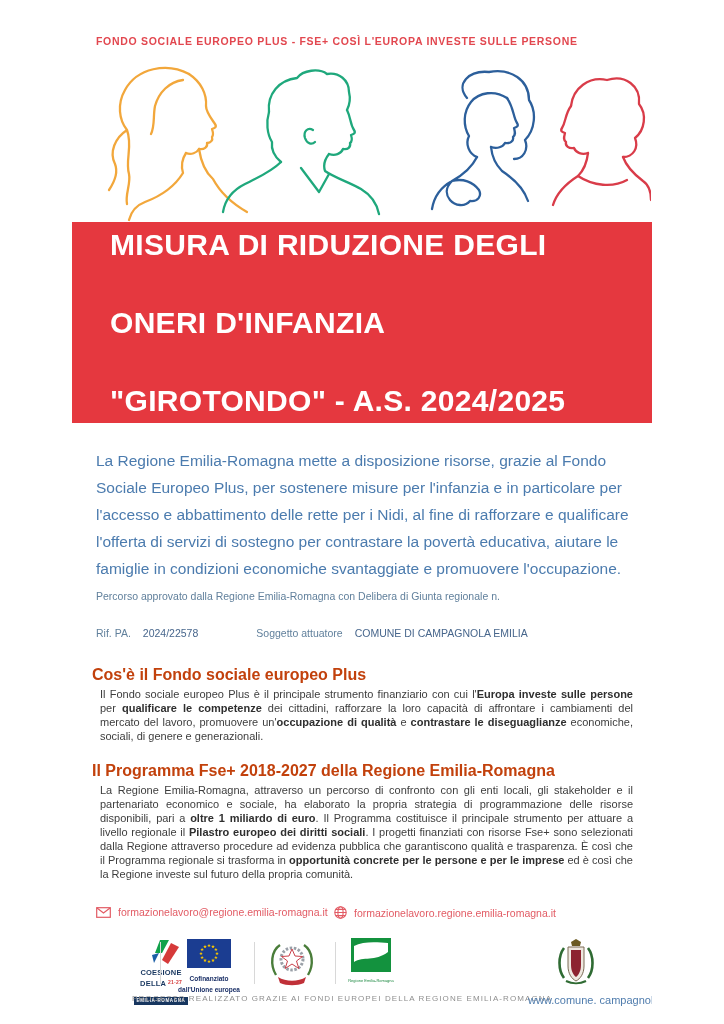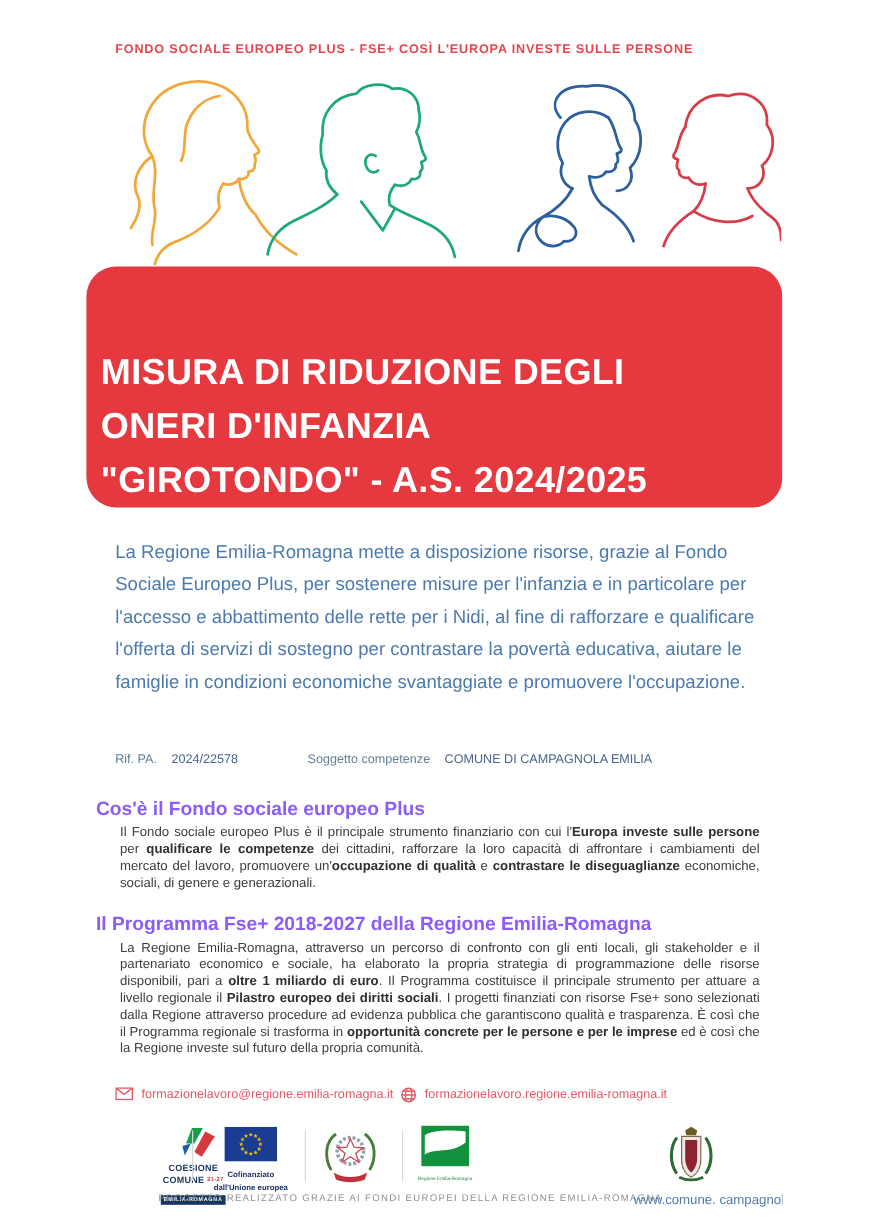--- a/index.html
+++ b/index.html
@@ -11,45 +11,45 @@
            letter-spacing:.7px;color:#e2474f;white-space:nowrap;}
   .topline .reg{font-weight:600;}
   .topline .bold{font-weight:800;}
 
   
   .illus{position:absolute;left:73px;top:60px;}
   .illus path{fill:none;stroke-width:2.3;stroke-linecap:round;stroke-linejoin:round;}
 
   
   .banner{position:absolute;left:72px;top:222px;width:580px;height:201px;background:#e5383f;
-          box-sizing:border-box;padding:0 12px;display:flex;flex-direction:column;justify-content:flex-end;border-radius:25px;}
+          box-sizing:border-box;padding:0 38px;display:flex;flex-direction:column;justify-content:space-between;}
   .banner div{color:#ffffff;font-weight:bold;font-size:30px;line-height:45px;
               letter-spacing:.3px;white-space:pre;}
 
   
   .intro{position:absolute;left:96px;top:447px;width:540px;font-size:15.5px;line-height:27px;
          color:#4b7bae;}
 
   
   .note{position:absolute;left:96px;top:589px;width:520px;font-size:10.5px;line-height:15.5px;
         color:#61809c;}
   .refrow{position:absolute;left:96px;top:627px;width:540px;font-size:10.5px;color:#61809c;
           white-space:nowrap;}
   .refrow .val{color:#47668c;margin-left:12px;}
   .refrow .sep{display:inline-block;width:58px;}
 
   
-  .h-red{position:absolute;left:80px;font-size:16px;font-weight:bold;color:#8b5cf6;white-space:nowrap;}
+  .h-red{position:absolute;left:92px;font-size:16px;font-weight:bold;color:#c2410c;white-space:nowrap;}
   .sec{position:absolute;left:100px;width:533px;font-size:11px;line-height:14px;color:#3d3d3d;
        text-align:justify;}
   .sec .b{font-weight:bold;color:#2f2f2f;}
 
   
   .contact{position:absolute;top:906px;font-size:10.5px;color:#e25b64;display:flex;
-           align-items:flex-start;gap:7px;white-space:nowrap;}
+           align-items:center;gap:7px;white-space:nowrap;}
   .contact svg{display:block;}
 
   
   .logos-divider{position:absolute;top:942px;width:1px;height:42px;background:#d8d8d8;}
   .coesione{position:absolute;left:100px;top:938px;width:58px;text-align:center;margin-left:32px;}
   .coesione .t1{font-size:7.5px;font-weight:800;color:#17365f;letter-spacing:.2px;line-height:8.5px;}
   .coesione .yrs{font-size:5px;color:#d43a3a;font-weight:800;vertical-align:2px;}
   .coesione .band{margin-top:2px;background:#17365f;color:#fff;font-size:4.5px;font-weight:700;
                   letter-spacing:.6px;padding:1.5px 3px;display:inline-block;}
   .eu{position:absolute;left:176px;top:939px;width:66px;text-align:center;}
@@ -99,22 +99,23 @@
 
   <div class="banner">
     <div>MISURA DI RIDUZIONE DEGLI</div>
     <div>ONERI D'INFANZIA</div>
     <div>"GIROTONDO" - A.S. 2024/2025</div>
   </div>
 
   <div class="intro">La Regione Emilia-Romagna mette a disposizione risorse, grazie al Fondo Sociale Europeo Plus, per sostenere misure per l'infanzia e in particolare per l'accesso e abbattimento delle rette per i Nidi, al fine di rafforzare e qualificare l'offerta di servizi di sostegno per contrastare la povertà educativa, aiutare le famiglie in condizioni economiche svantaggiate e promuovere l'occupazione.</div>
 
   <div class="note">
-  </div>
-  <div class="refrow"><span>Rif. PA.</span><span class="val">2024/22578</span><span class="sep"></span><span>Soggetto competenze</span><span class="val">COMUNE DI CAMPAGNOLA EMILIA</span></div>
+    <div>Percorso approvato dalla Regione Emilia-Romagna con Delibera di Giunta regionale n.</div>
+  </div>
+  <div class="refrow"><span>Rif. PA.</span><span class="val">2024/22578</span><span class="sep"></span><span>Soggetto attuatore</span><span class="val">COMUNE DI CAMPAGNOLA EMILIA</span></div>
 
   <div class="h-red" style="top:666px;">Cos'è il Fondo sociale europeo Plus</div>
   <div class="sec" style="top:687px;"><span>Il Fondo sociale europeo Plus è il principale strumento finanziario con cui l'</span><span class="b">Europa investe sulle persone</span><span> per </span><span class="b">qualificare le competenze</span><span> dei cittadini, rafforzare la loro capacità di affrontare i cambiamenti del mercato del lavoro, promuovere un'</span><span class="b">occupazione di qualità</span><span> e </span><span class="b">contrastare le diseguaglianze</span><span> economiche, sociali, di genere e generazionali.</span></div>
 
   <div class="h-red" style="top:762px;">Il Programma Fse+ 2018-2027 della Regione Emilia-Romagna</div>
   <div class="sec" style="top:783px;"><span>La Regione Emilia-Romagna, attraverso un percorso di confronto con gli enti locali, gli stakeholder e il partenariato economico e sociale, ha elaborato la propria strategia di programmazione delle risorse disponibili, pari a </span><span class="b">oltre 1 miliardo di euro</span><span>. Il Programma costituisce il principale strumento per attuare a livello regionale il </span><span class="b">Pilastro europeo dei diritti sociali</span><span>. I progetti finanziati con risorse Fse+ sono selezionati dalla Regione attraverso procedure ad evidenza pubblica che garantiscono qualità e trasparenza. È così che il Programma regionale si trasforma in </span><span class="b">opportunità concrete per le persone e per le imprese</span><span> ed è così che la Regione investe sul futuro della propria comunità.</span></div>
 
   <div class="contact" style="left:96px;">
     <svg width="15" height="11" viewBox="0 0 15 11">
         <rect x="0.7" y="0.7" width="13.6" height="9.6" fill="none" stroke="#e25b64" stroke-width="1.2"></rect>
@@ -131,21 +132,21 @@
     <span>formazionelavoro.regione.emilia-romagna.it</span>
   </div>
 
   <div class="coesione">
     <svg width="36" height="27" viewBox="0 0 36 27" style="margin-left:6px;">
       <polygon points="14,2 23,2 16,15 9,15" fill="#12a14b"></polygon>
       <polygon points="25,5 33,9 22,26 16,22" fill="#d63a3a"></polygon>
       <polygon points="6,17 13,15 8,25" fill="#1b5ea6"></polygon>
     </svg>
     <div class="t1">COESIONE</div>
-    <div class="t1"><span>COMUNE</span> <span class="yrs">21-27</span></div>
+    <div class="t1"><span>DELLA</span> <span class="yrs">21-27</span></div>
     <div class="band">EMILIA-ROMAGNA</div>
   </div>
   <div class="logos-divider" style="left:160px;"></div>
 
   <div class="eu">
     <svg width="44" height="29" viewBox="0 0 44 29">
       <rect width="44" height="29" fill="#1b3d91"></rect>
       <g fill="#f7c500">
         <g id="star">
             <path transform="translate(22,6.5)" d="M0,-1.8 L0.5,-0.6 L1.8,-0.6 L0.8,0.3 L1.2,1.6 L0,0.8 L-1.2,1.6 L-0.8,0.3 L-1.8,-0.6 L-0.5,-0.6 Z"></path>

